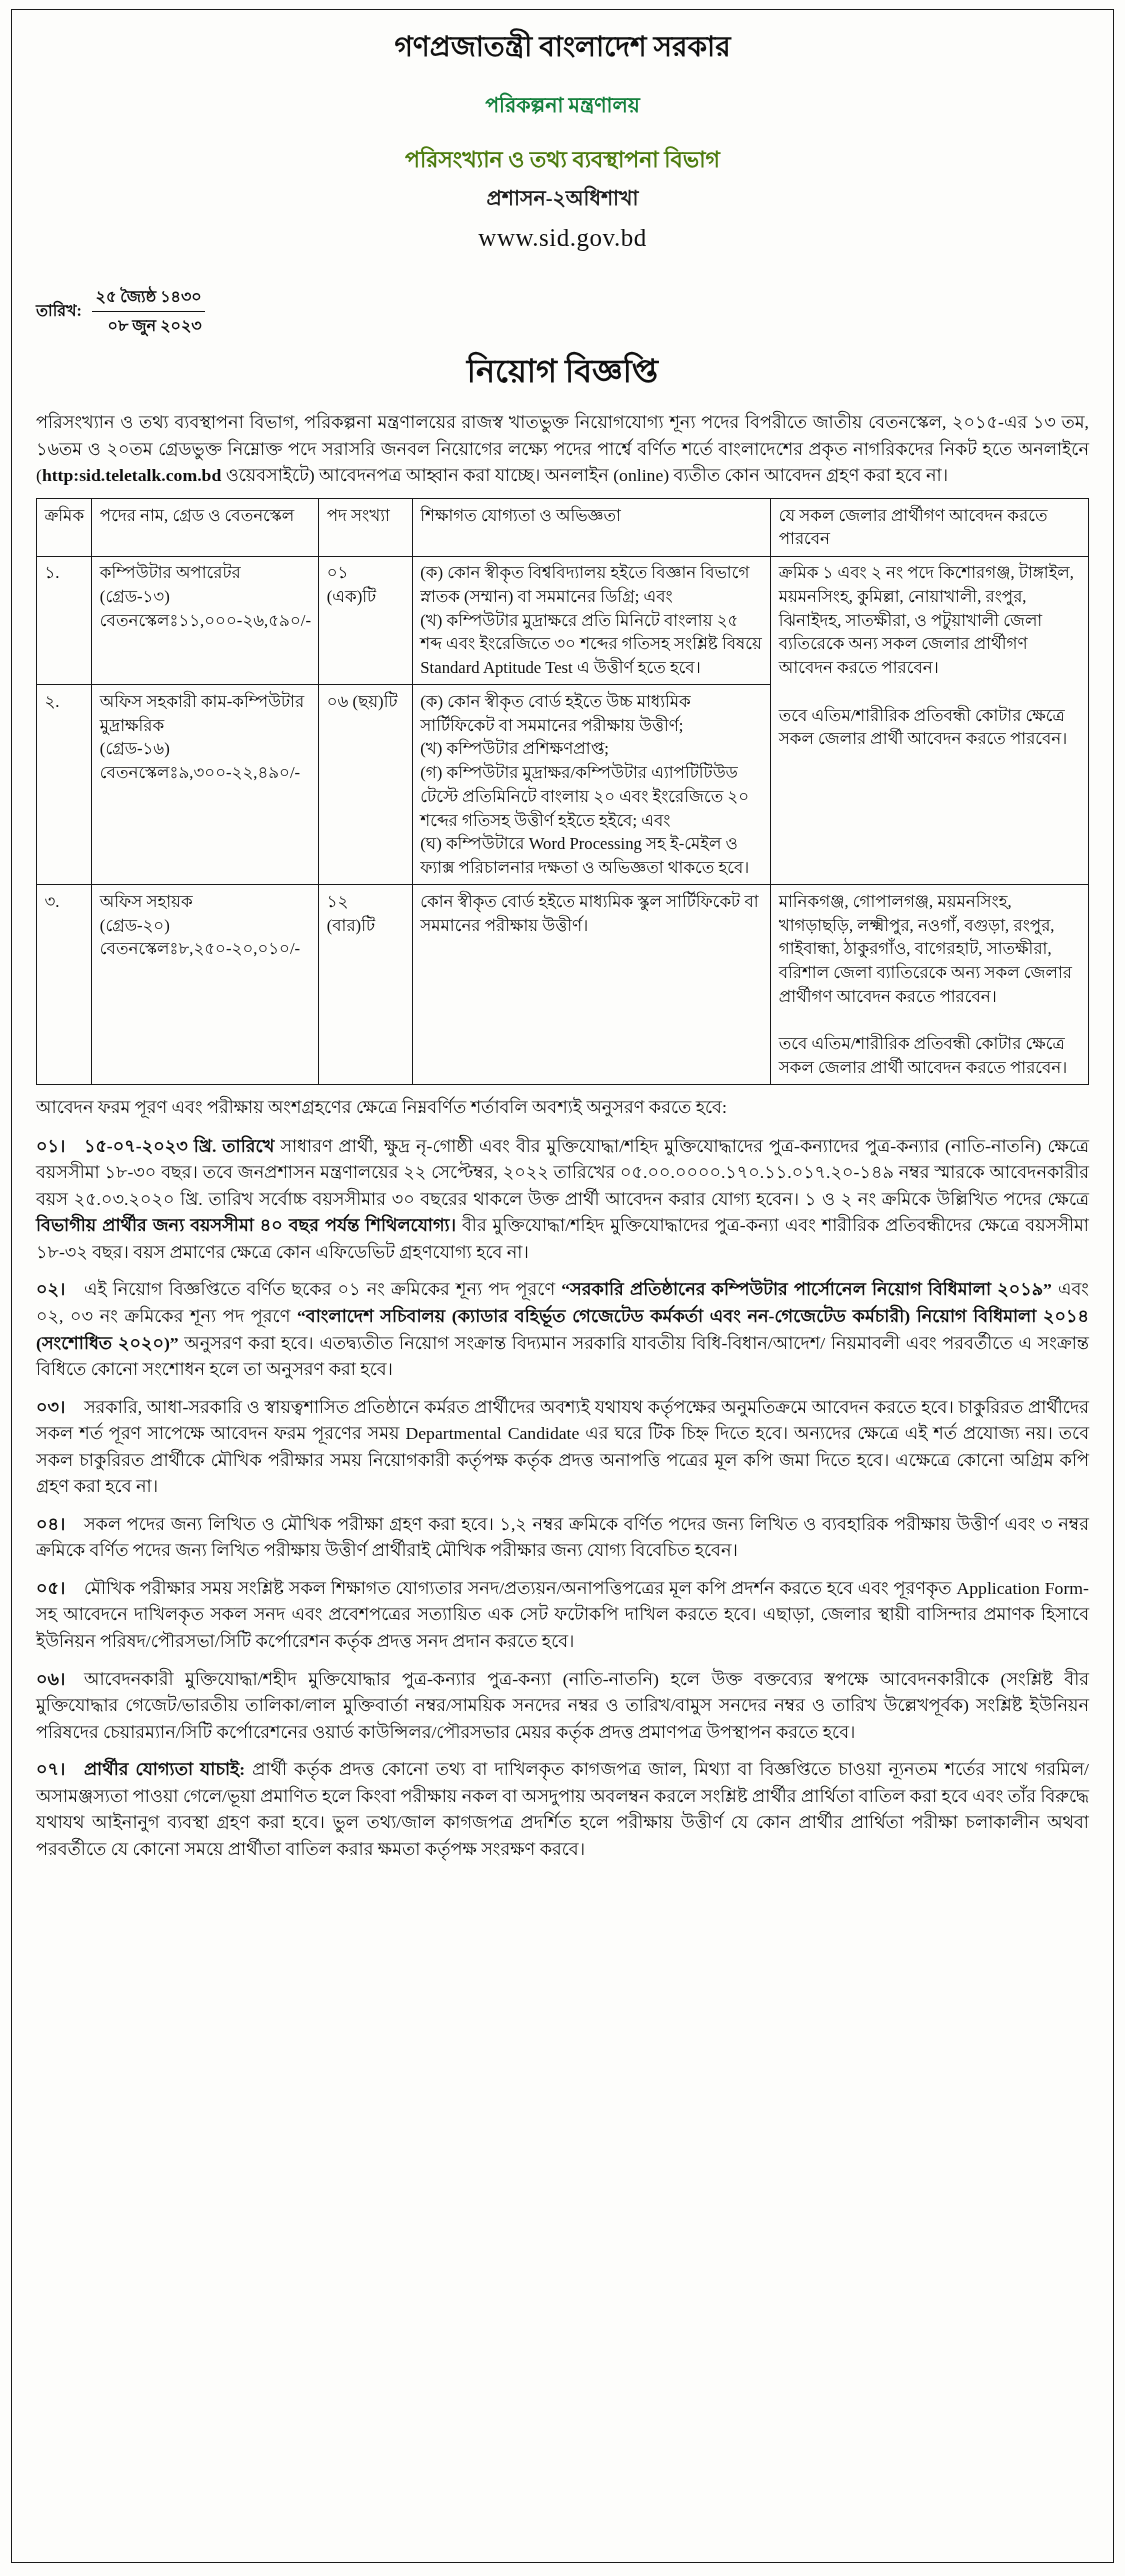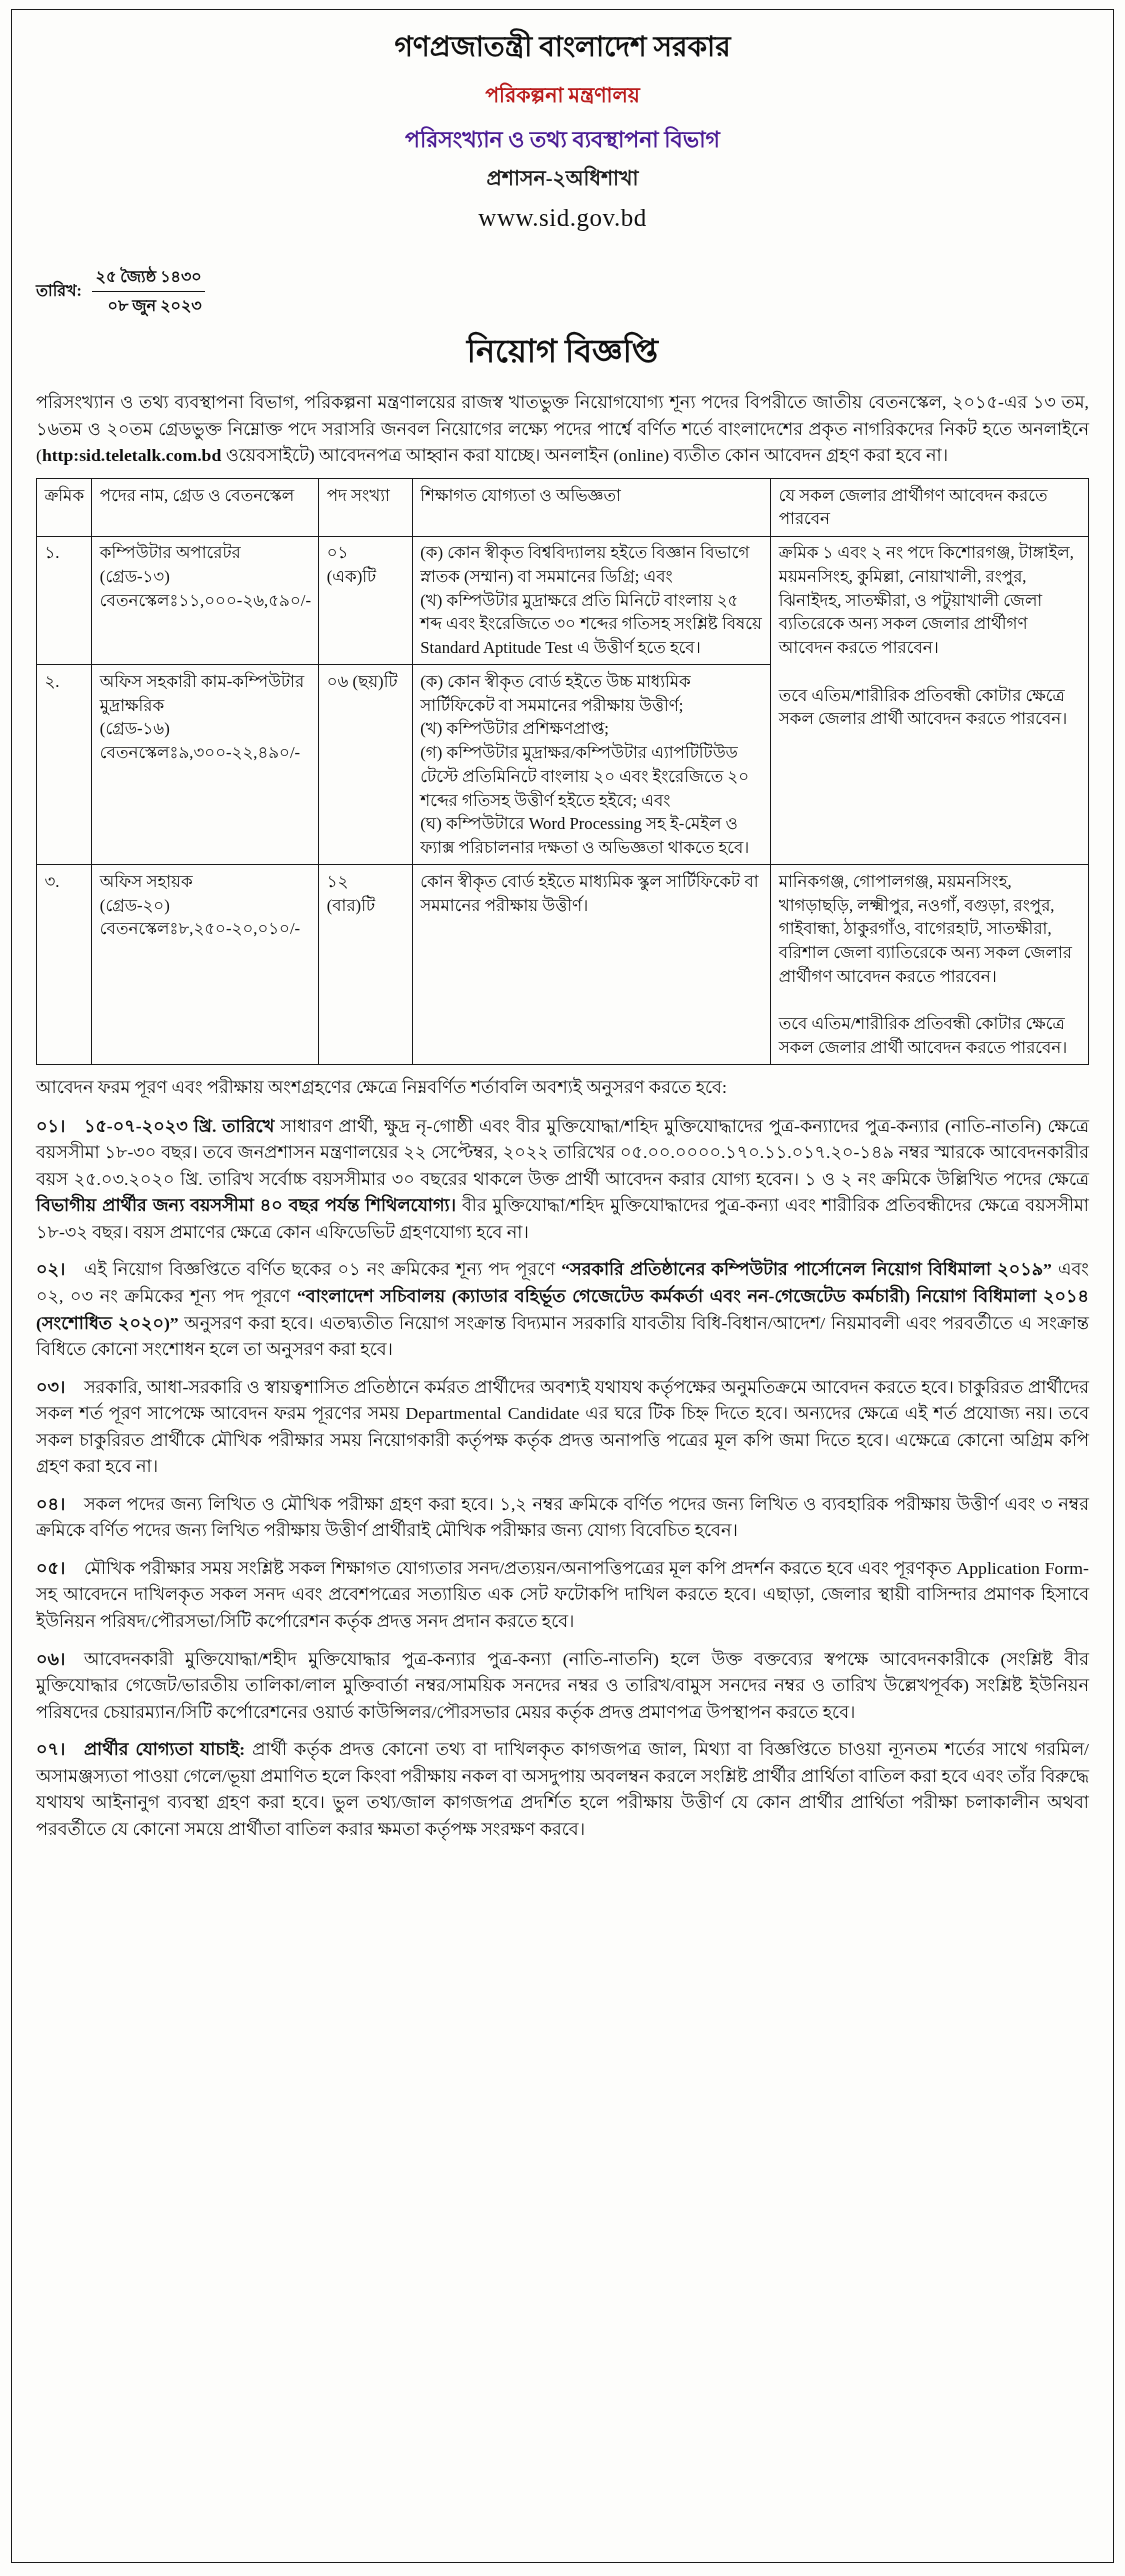--- a/index.html
+++ b/index.html
@@ -14,22 +14,22 @@
     color:#111;
   }
   .frame{
     border:1.9px solid #1a1a1a;
     box-sizing:border-box;
     min-height:2554px;
     padding:13px 24px 18.6px 24px;
   }
   header{text-align:center;}
   .h-line1{font-size:28px;font-weight:bold;margin:1.9px 0 5.6px;}
-  .h-line2{font-size:20.5px;font-weight:bold;margin:8px 0;color:#b91c1c;}
-  .h-line3{font-size:22px;font-weight:bold;margin:3.7px 0;color:#4c1d95;}
+  .h-line2{font-size:20.5px;font-weight:bold;margin:18px 0;color:#15803d;}
+  .h-line3{font-size:22px;font-weight:bold;margin:3.7px 0;color:#4d7c0f;}
   .h-line4{font-size:20.5px;font-weight:bold;margin:3.7px 0;color:#222;}
   .h-site{font-size:25px;margin:7.4px 0 3.7px;letter-spacing:0.5px;}
   .memo-row{
     display:flex;justify-content:space-between;align-items:flex-start;
     font-size:16.7px;margin-top:9.3px;
   }
   .memo-no{padding-top:9.3px;}
   .date-block{display:flex;gap:10px;align-items:center;font-weight:bold;font-size:16px;margin-top:22px;}
   .date-stack{display:inline-flex;flex-direction:column;text-align:right;}
   .date-top{border-bottom:1.4px solid #111;padding:0 3.7px 0.9px;}

